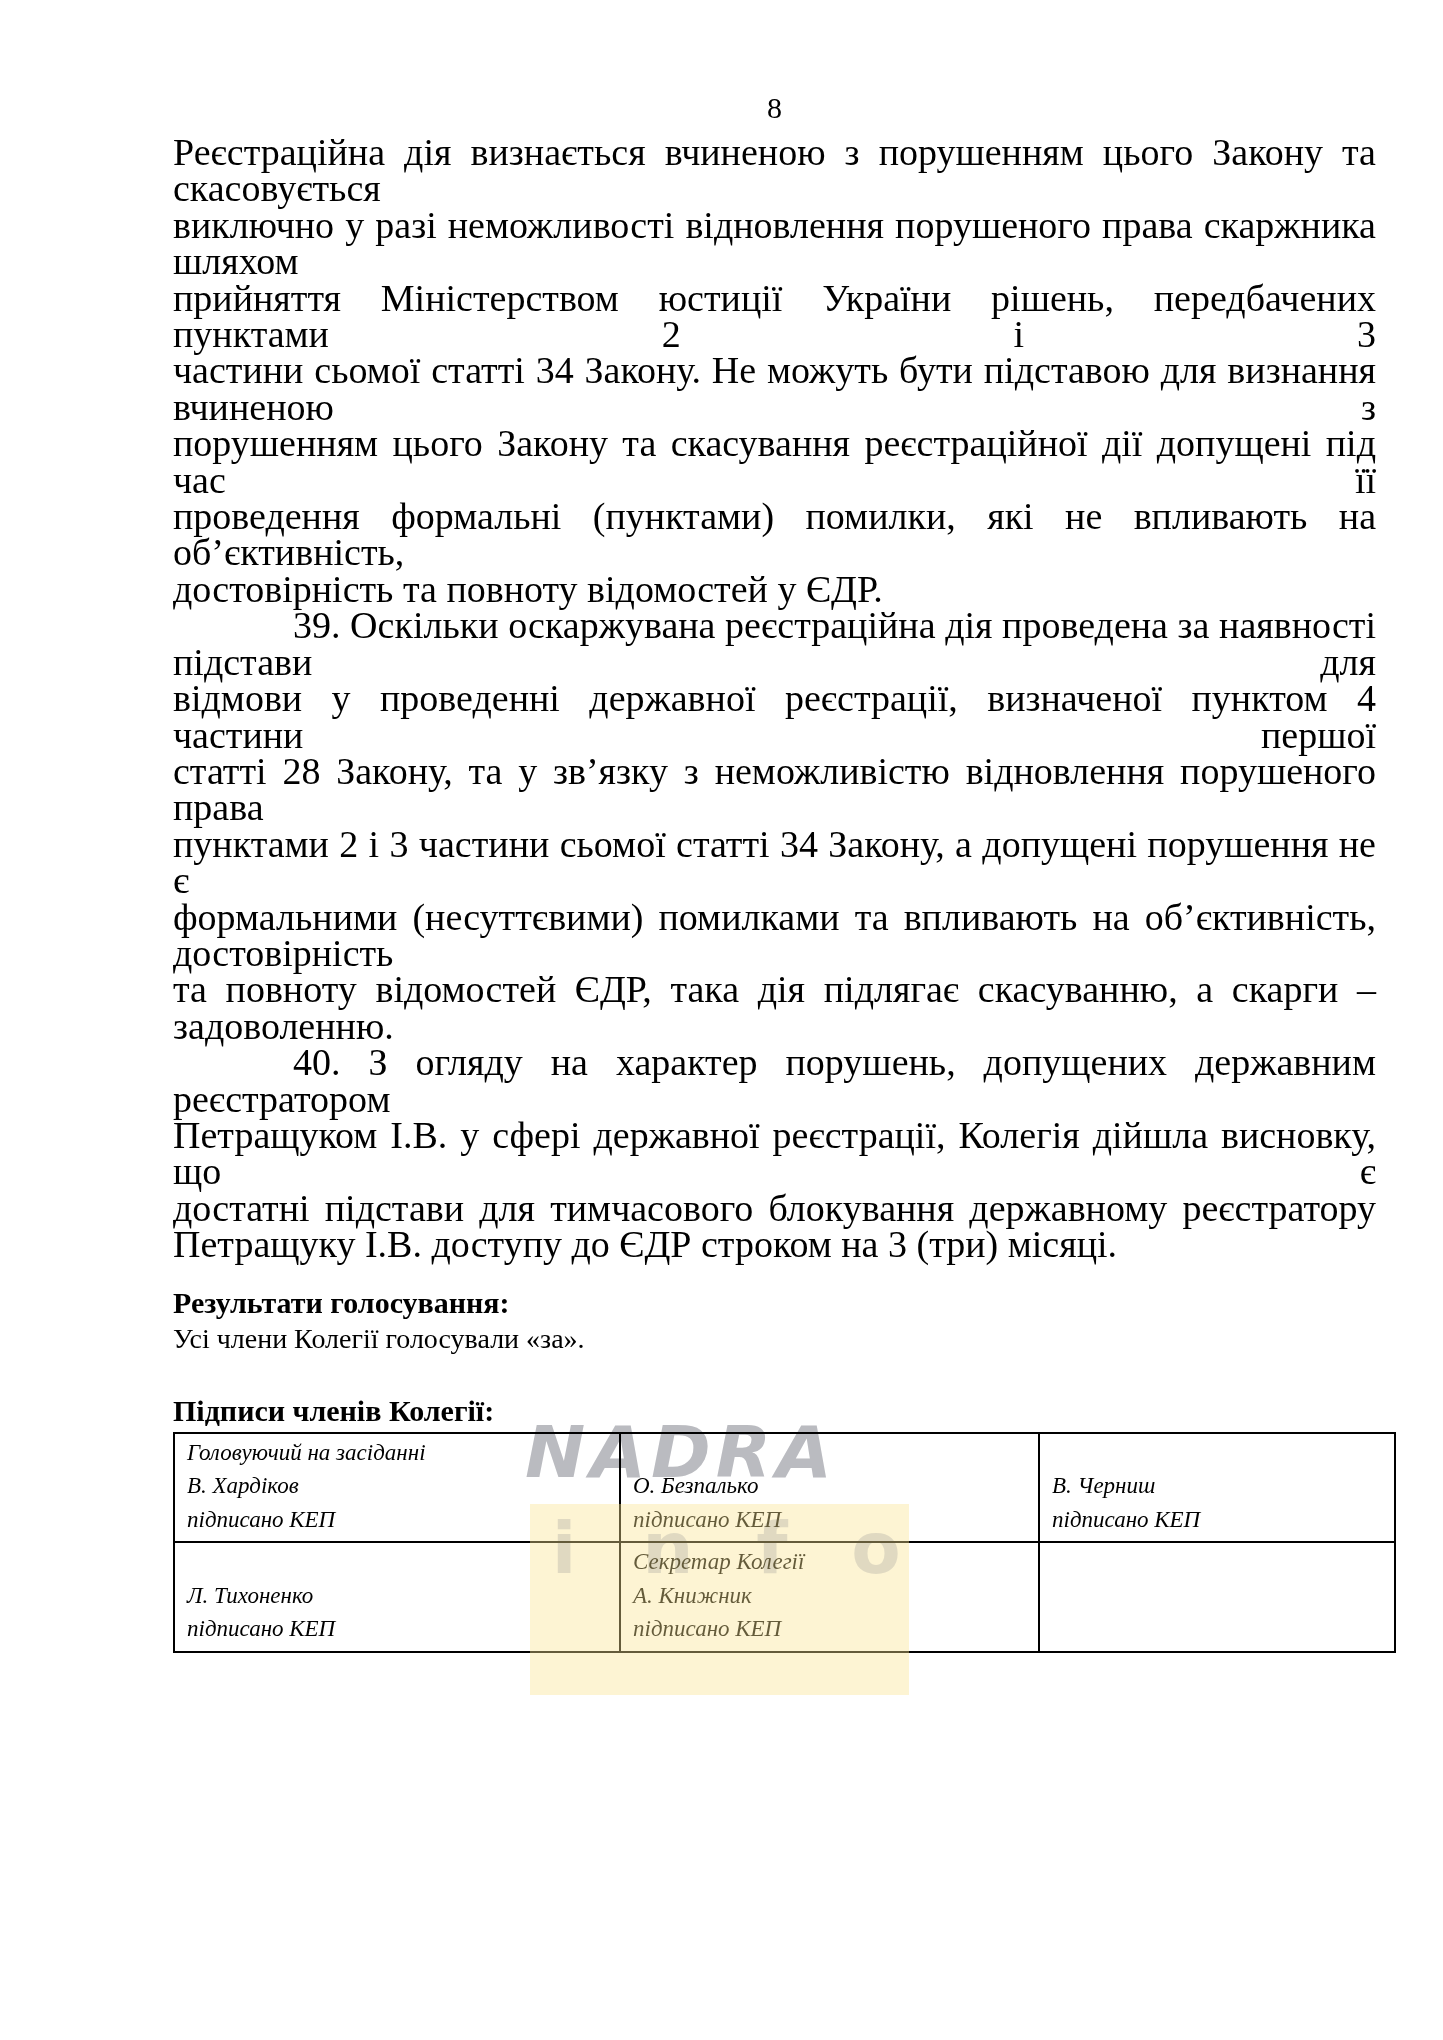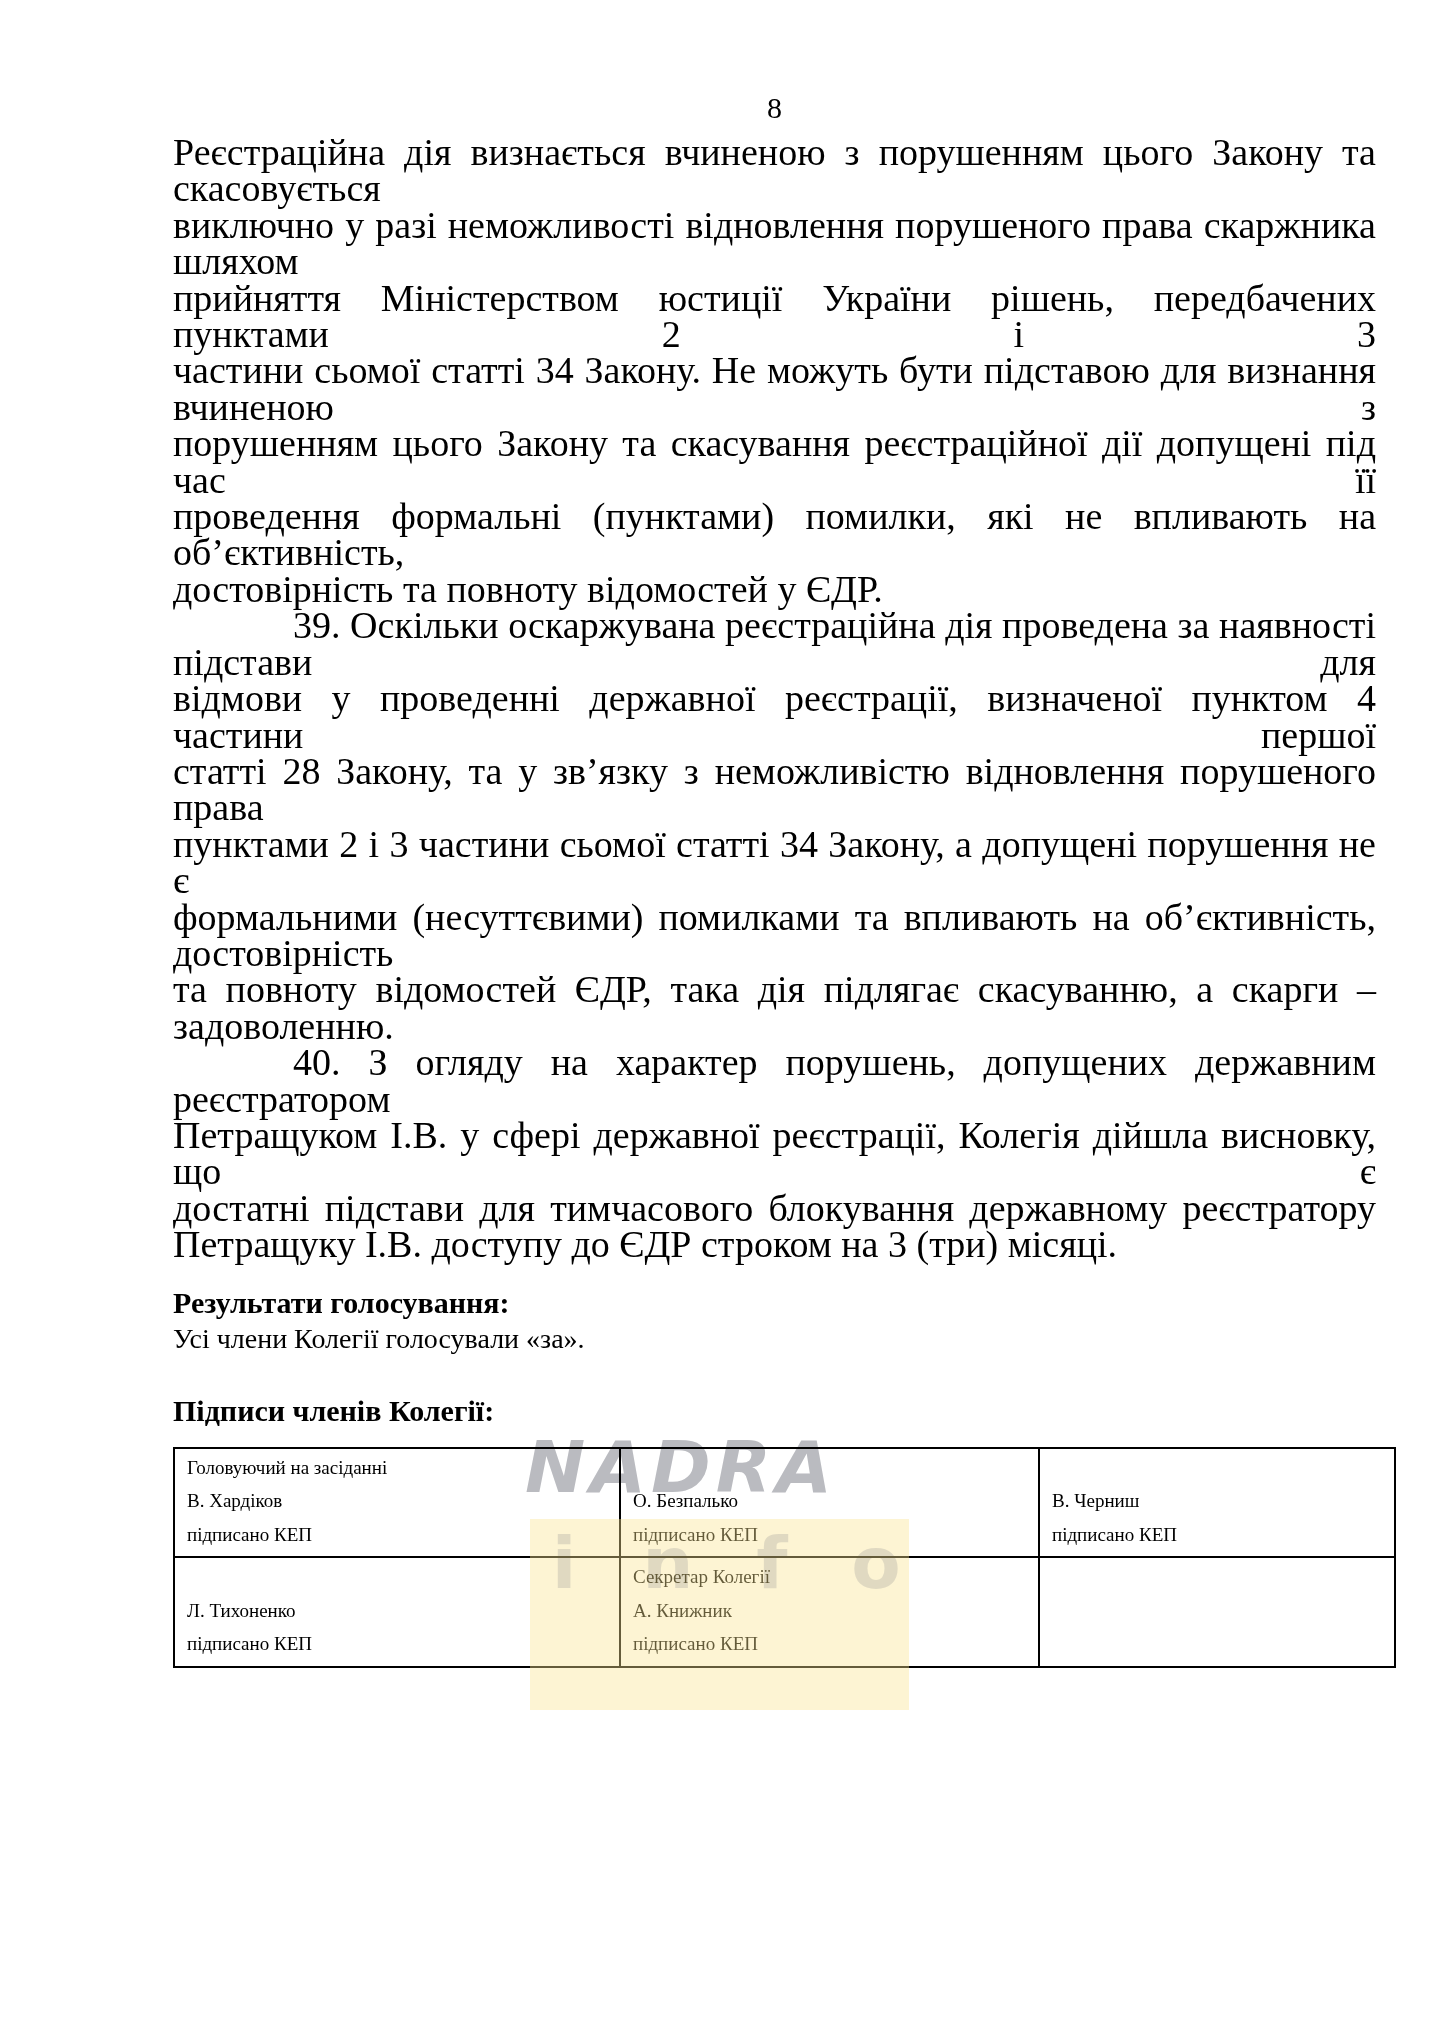--- a/index.html
+++ b/index.html
@@ -28,21 +28,21 @@
   .para .tline { text-align: justify; text-align-last: justify; text-justify: inter-word; }
   .para .tline.tline-last { text-align-last: left; }
   .para.indent .tline:first-child { text-indent: 120px; }
   .heading {
     font-size: 30px;
     line-height: 36.4px;
     font-weight: 700;
   }
   .heading.voting { margin-top: 22px; }
   .plain-line { font-size: 28px; line-height: 36.4px; }
-  .heading.sig { margin-top: 36px; margin-bottom: 17px; }
+  .heading.sig { margin-top: 36px; margin-bottom: 2px; }
 
   .table-wrap { position: relative; width: 1149px; }
 
   .wm-title {
     position: absolute;
     left: 352px;
     top: -16px;
     z-index: 1;
     font-family: "DejaVu Sans", "Liberation Sans", sans-serif;
     font-weight: 700;
@@ -66,21 +66,22 @@
     color: rgba(140, 150, 185, 0.42);
   }
   .wm-letters span { display: inline-block; width: 104px; text-align: center; }
 
   table.sig-table {
     position: relative;
     z-index: 2;
     border-collapse: collapse;
     table-layout: fixed;
     width: 1149px;
-    font-size: 19px;
+    font-size: 23px;
+    font-style: italic;
   }
   table.sig-table td {
     border: 2px solid #000000;
     vertical-align: bottom;
     padding: 2px 10px 5px 12px;
     line-height: 33.5px;
     background: transparent;
   }
   td.col1 { width: 422px; }
   td.col2 { width: 395px; }

